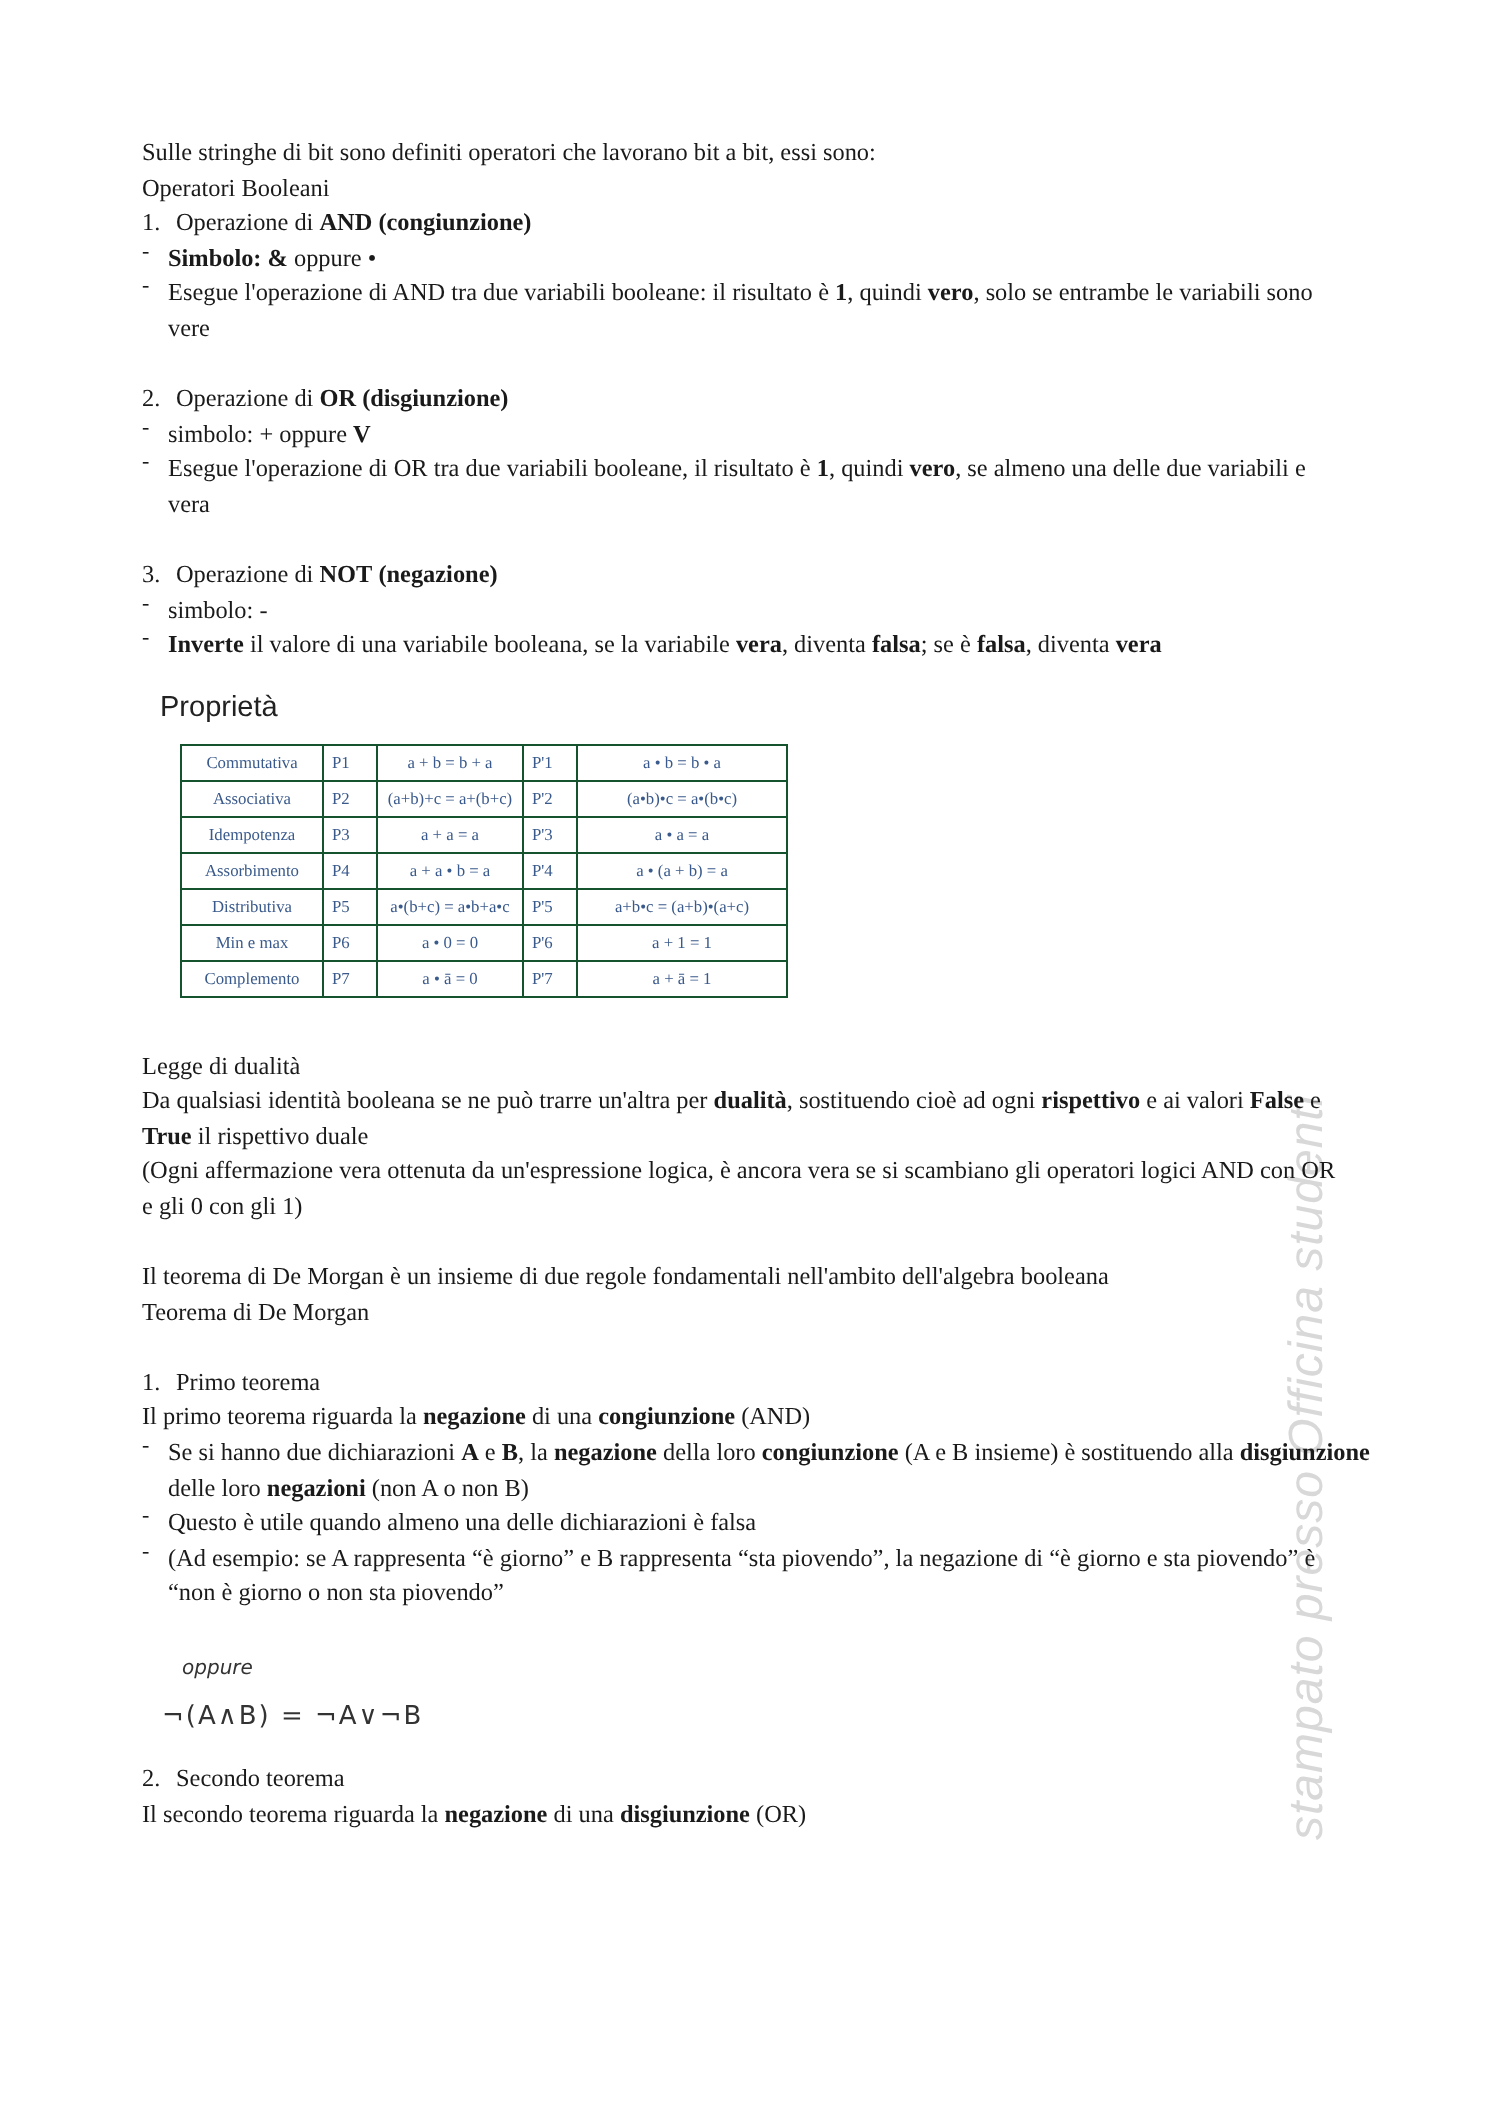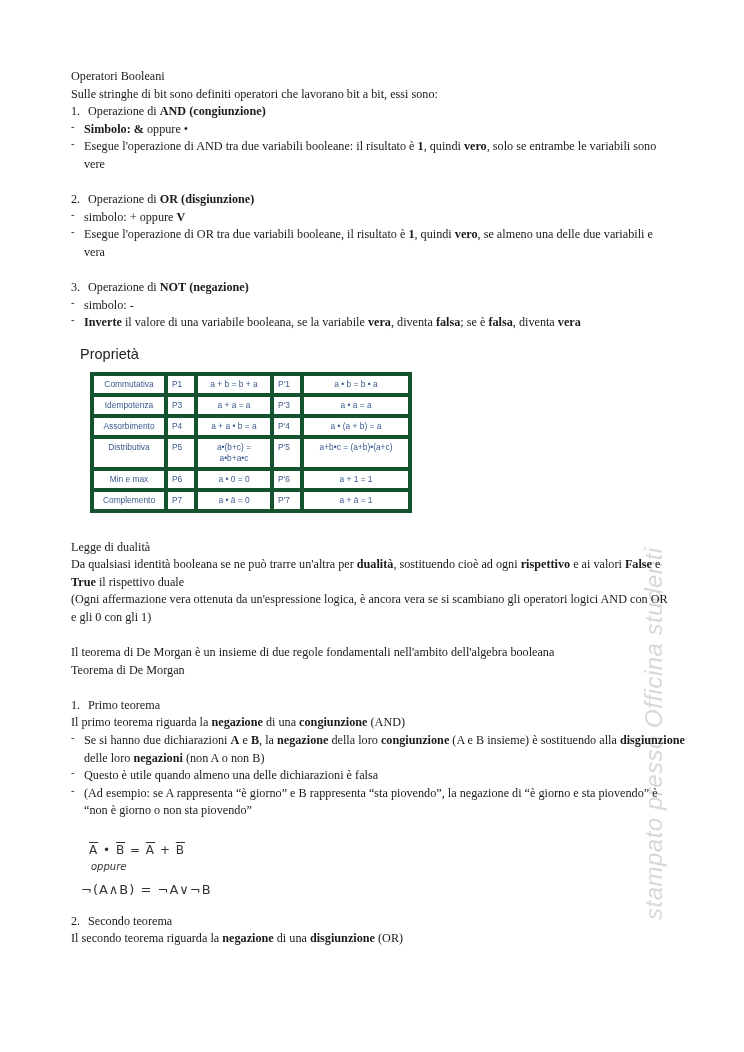--- a/index.html
+++ b/index.html
@@ -10,42 +10,42 @@
   .line { white-space: nowrap; }
   .gap { height: 17.6px; }
   .bullet { position: relative; padding-left: 13px; white-space: normal; }
   .bullet .dash { position: absolute; left: 0; top: -3px; font-size: 11px; }
   .num { display: inline-block; width: 17px; }
   b { font-weight: bold; }
   .figure { margin: 14px 0 0 9px; }
   .fig-title { font-family: Liberation Sans, sans-serif; font-size: 14.5px; color: #222; margin-bottom: 8px; }
   table.props { border-collapse: collapse; margin-left: 10px;
                 font-family: "Liberation Sans", sans-serif; font-size: 8.4px; color: #3a5a8c; }
-  table.props td { border: 4px solid #14532d; padding: 3px 4px; text-align: center; vertical-align: top; line-height: 11px; }
+  table.props td { border: 1px solid #14532d; padding: 3px 4px; text-align: center; vertical-align: top; line-height: 11px; font-family: Liberation Serif, serif; }
   table.props td.name { width: 62px; }
   table.props td.id { width: 18px; text-align: left; }
   table.props td.f1 { width: 64px; }
   table.props td.f2 { width: 96px; }
   .hand { margin: 22px 0 0 18px; font-family: "DejaVu Sans", sans-serif; color: #333; }
   .hand .h1 { font-size: 12px; letter-spacing: 1px; }
   .hand .h2 { font-size: 10px; font-style: italic; margin: -2px 0 6px 2px; }
   .hand .h3 { font-size: 13px; letter-spacing: 1px; margin-left: -8px; }
   .ov { text-decoration: overline; }
   .watermark { position: absolute; left: 640px; top: 920px; transform-origin: 0 0; transform: rotate(-90deg);
                font-family: "Liberation Sans", sans-serif; font-style: italic; font-size: 24px; color: #d8d8d8;
                white-space: nowrap; letter-spacing: 0.5px; }
 </style>
 </head>
 <body>
 
 <div class="watermark">stampato presso Officina studenti</div>
 
 <div class="page">
+  <div class="line">Sulle stringhe di bit sono definiti operatori che lavorano bit a bit, essi sono:</div>
   <div class="line">Operatori Booleani</div>
-  <div class="line">Sulle stringhe di bit sono definiti operatori che lavorano bit a bit, essi sono:</div>
 
   <div class="line"><span class="num">1.</span><span>Operazione di </span><b>AND</b> <b>(congiunzione)</b></div>
   <div class="bullet"><span class="dash">-</span><b>Simbolo: &amp;</b><span> oppure •</span></div>
   <div class="bullet"><span class="dash">-</span><span>Esegue l'operazione di AND tra due variabili booleane: il risultato è </span><b>1</b><span>, quindi </span><b>vero</b><span>, solo se entrambe le variabili sono vere</span></div>
   <div class="gap"></div>
 
   <div class="line"><span class="num">2.</span><span>Operazione di </span><b>OR</b> <b>(disgiunzione)</b></div>
   <div class="bullet"><span class="dash">-</span><span>simbolo: + oppure </span><b>V</b></div>
   <div class="bullet"><span class="dash">-</span><span>Esegue l'operazione di OR tra due variabili booleane, il risultato è </span><b>1</b><span>, quindi </span><b>vero</b><span>, se almeno una delle due variabili e vera</span></div>
   <div class="gap"></div>
@@ -57,20 +57,27 @@
   <div class="figure">
     <div class="fig-title">Proprietà</div>
     <table class="props">
       <tbody id="props-body">
           <tr>
             <td class="name">Commutativa</td>
             <td class="id">P1</td>
             <td class="f1">a + b = b + a</td>
             <td class="id">P'1</td>
             <td class="f2">a • b = b • a</td>
+          </tr>
+          <tr>
+            <td class="name">Associativa</td>
+            <td class="id">P2</td>
+            <td class="f1">(a+b)+c = a+(b+c)</td>
+            <td class="id">P'2</td>
+            <td class="f2">(a•b)•c = a•(b•c)</td>
           </tr>
           <tr>
             <td class="name">Idempotenza</td>
             <td class="id">P3</td>
             <td class="f1">a + a = a</td>
             <td class="id">P'3</td>
             <td class="f2">a • a = a</td>
           </tr>
           <tr>
             <td class="name">Assorbimento</td>
@@ -114,21 +121,20 @@
   <div class="line">Teorema di De Morgan</div>
   <div class="gap"></div>
 
   <div class="line"><span class="num">1.</span><span>Primo teorema</span></div>
   <div class="line"><span>Il primo teorema riguarda la </span><b>negazione</b><span> di una </span><b>congiunzione</b><span> (AND)</span></div>
   <div class="bullet" style="width:620px"><span class="dash">-</span><span>Se si hanno due dichiarazioni </span><b>A</b><span> e </span><b>B</b><span>, la </span><b>negazione</b><span> della loro </span><b>congiunzione</b><span> (A e B insieme) è sostituendo alla </span><b>disgiunzione</b><span> delle loro </span><b>negazioni</b><span> (non A o non B)</span></div>
   <div class="bullet"><span class="dash">-</span><span>Questo è utile quando almeno una delle dichiarazioni è falsa</span></div>
   <div class="bullet" style="width:585px"><span class="dash">-</span><span>(Ad esempio: se A rappresenta “è giorno” e B rappresenta “sta piovendo”, la negazione di “è giorno e sta piovendo” è “non è giorno o non sta piovendo”</span></div>
 
   <div class="hand">
-    <div class="h1"><span class="ov">A</span><span> • </span><span class="ov">B</span><span> = </span><span class="ov">A</span><span> + </span><span class="ov">B</span></div>
     <div class="h2">oppure</div>
     <div class="h3">¬(A∧B) = ¬A∨¬B</div>
   </div>
 
   <div style="height:14px"></div>
   <div class="line"><span class="num">2.</span><span>Secondo teorema</span></div>
   <div class="line"><span>Il secondo teorema riguarda la </span><b>negazione</b><span> di una </span><b>disgiunzione</b><span> (OR)</span></div>
 </div>
 
 </body></html>

